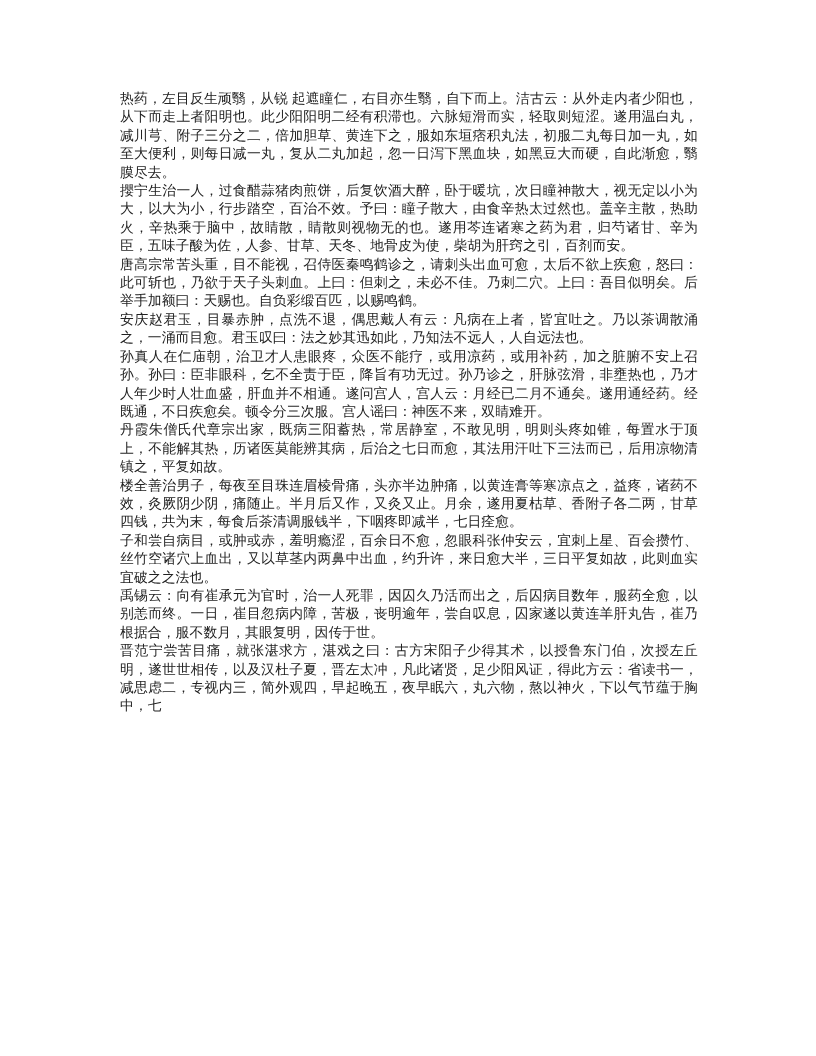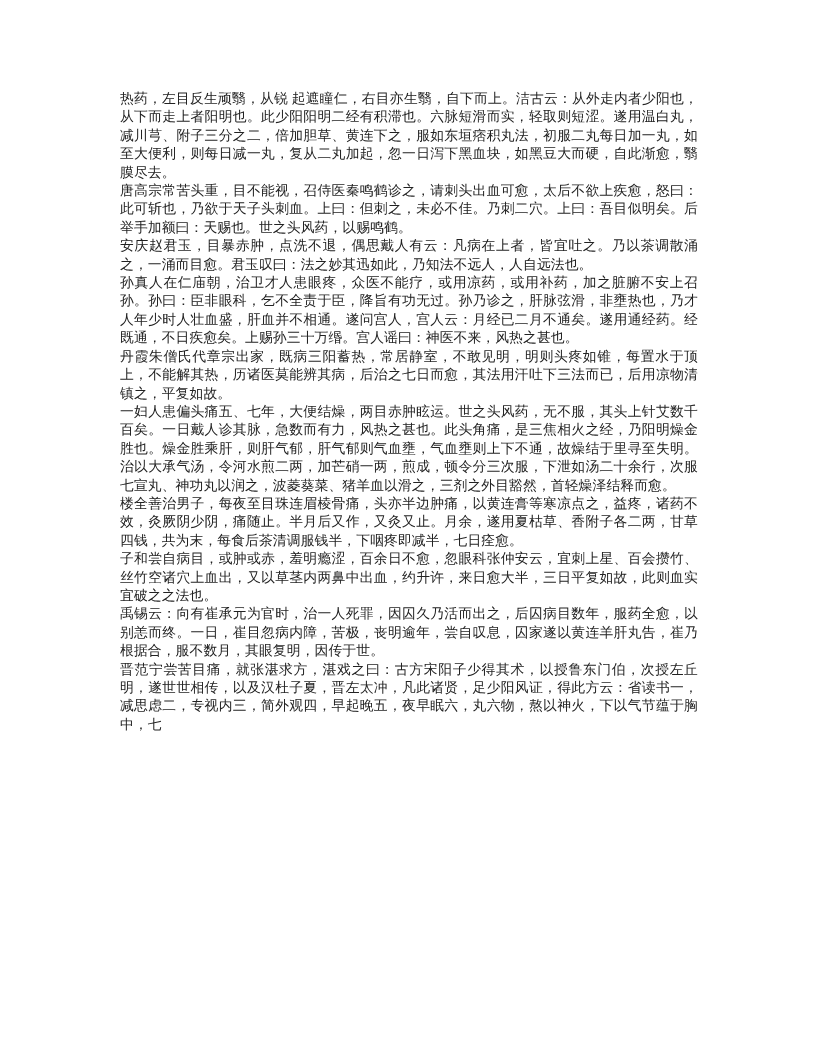--- a/index.html
+++ b/index.html
@@ -36,23 +36,23 @@
     word-break: break-all;
     letter-spacing: 0.1px;
   }
 </style>
 </head>
 <body>
 
 <div class="page">
   <div class="text-block">
     <p class="para">热药，左目反生顽翳，从锐 起遮瞳仁，右目亦生翳，自下而上。洁古云：从外走内者少阳也，从下而走上者阳明也。此少阳阳明二经有积滞也。六脉短滑而实，轻取则短涩。遂用温白丸，减川芎、附子三分之二，倍加胆草、黄连下之，服如东垣痞积丸法，初服二丸每日加一丸，如至大便利，则每日减一丸，复从二丸加起，忽一日泻下黑血块，如黑豆大而硬，自此渐愈，翳膜尽去。</p>
-    <p class="para">唐高宗常苦头重，目不能视，召侍医秦鸣鹤诊之，请刺头出血可愈，太后不欲上疾愈，怒曰：此可斩也，乃欲于天子头刺血。上曰：但刺之，未必不佳。乃刺二穴。上曰：吾目似明矣。后举手加额曰：天赐也。世之头风药，以赐鸣鹤。</p>
+    <p class="para">攖宁生治一人，过食醋蒜猪肉煎饼，后复饮酒大醉，卧于暖坑，次日瞳神散大，视无定以小为大，以大为小，行步踏空，百治不效。予曰：瞳子散大，由食辛热太过然也。盖辛主散，热助火，辛热乘于脑中，故睛散，睛散则视物无的也。遂用芩连诸寒之药为君，归芍诸甘、辛为臣，五味子酸为佐，人参、甘草、天冬、地骨皮为使，柴胡为肝窍之引，百剂而安。</p>
+    <p class="para">唐高宗常苦头重，目不能视，召侍医秦鸣鹤诊之，请刺头出血可愈，太后不欲上疾愈，怒曰：此可斩也，乃欲于天子头刺血。上曰：但刺之，未必不佳。乃刺二穴。上曰：吾目似明矣。后举手加额曰：天赐也。自负彩缎百匹，以赐鸣鹤。</p>
     <p class="para">安庆赵君玉，目暴赤肿，点洗不退，偶思戴人有云：凡病在上者，皆宜吐之。乃以茶调散涌之，一涌而目愈。君玉叹曰：法之妙其迅如此，乃知法不远人，人自远法也。</p>
-    <p class="para">孙真人在仁庙朝，治卫才人患眼疼，众医不能疗，或用凉药，或用补药，加之脏腑不安上召孙。孙曰：臣非眼科，乞不全责于臣，降旨有功无过。孙乃诊之，肝脉弦滑，非壅热也，乃才人年少时人壮血盛，肝血并不相通。遂问宫人，宫人云：月经已二月不通矣。遂用通经药。经既通，不日疾愈矣。上赐孙三十万缗。宫人谣曰：神医不来，风热之甚也。</p>
+    <p class="para">孙真人在仁庙朝，治卫才人患眼疼，众医不能疗，或用凉药，或用补药，加之脏腑不安上召孙。孙曰：臣非眼科，乞不全责于臣，降旨有功无过。孙乃诊之，肝脉弦滑，非壅热也，乃才人年少时人壮血盛，肝血并不相通。遂问宫人，宫人云：月经已二月不通矣。遂用通经药。经既通，不日疾愈矣。顿令分三次服。宫人谣曰：神医不来，双睛难开。</p>
     <p class="para">丹霞朱僧氏代章宗出家，既病三阳蓄热，常居静室，不敢见明，明则头疼如锥，每置水于顶上，不能解其热，历诸医莫能辨其病，后治之七日而愈，其法用汗吐下三法而已，后用凉物清镇之，平复如故。</p>
-    <p class="para">一妇人患偏头痛五、七年，大便结燥，两目赤肿眩运。世之头风药，无不服，其头上针艾数千百矣。一日戴人诊其脉，急数而有力，风热之甚也。此头角痛，是三焦相火之经，乃阳明燥金胜也。燥金胜乘肝，则肝气郁，肝气郁则气血壅，气血壅则上下不通，故燥结于里寻至失明。治以大承气汤，令河水煎二两，加芒硝一两，煎成，顿令分三次服，下泄如汤二十余行，次服七宣丸、神功丸以润之，波菱葵菜、猪羊血以滑之，三剂之外目豁然，首轻燥泽结释而愈。</p>
     <p class="para">楼全善治男子，每夜至目珠连眉棱骨痛，头亦半边肿痛，以黄连膏等寒凉点之，益疼，诸药不效，灸厥阴少阴，痛随止。半月后又作，又灸又止。月余，遂用夏枯草、香附子各二两，甘草四钱，共为末，每食后茶清调服钱半，下咽疼即减半，七日痊愈。</p>
     <p class="para">子和尝自病目，或肿或赤，羞明瘾涩，百余日不愈，忽眼科张仲安云，宜刺上星、百会攒竹、丝竹空诸穴上血出，又以草茎内两鼻中出血，约升许，来日愈大半，三日平复如故，此则血实宜破之之法也。</p>
     <p class="para">禹锡云：向有崔承元为官时，治一人死罪，因囚久乃活而出之，后囚病目数年，服药全愈，以别恙而终。一日，崔目忽病内障，苦极，丧明逾年，尝自叹息，囚家遂以黄连羊肝丸告，崔乃根据合，服不数月，其眼复明，因传于世。</p>
     <p class="para">晋范宁尝苦目痛，就张湛求方，湛戏之曰：古方宋阳子少得其术，以授鲁东门伯，次授左丘明，遂世世相传，以及汉杜子夏，晋左太冲，凡此诸贤，足少阳风证，得此方云：省读书一，减思虑二，专视内三，简外观四，早起晚五，夜早眠六，丸六物，熬以神火，下以气节蕴于胸中，七</p>
   </div>
 </div>
 
 </body></html>

